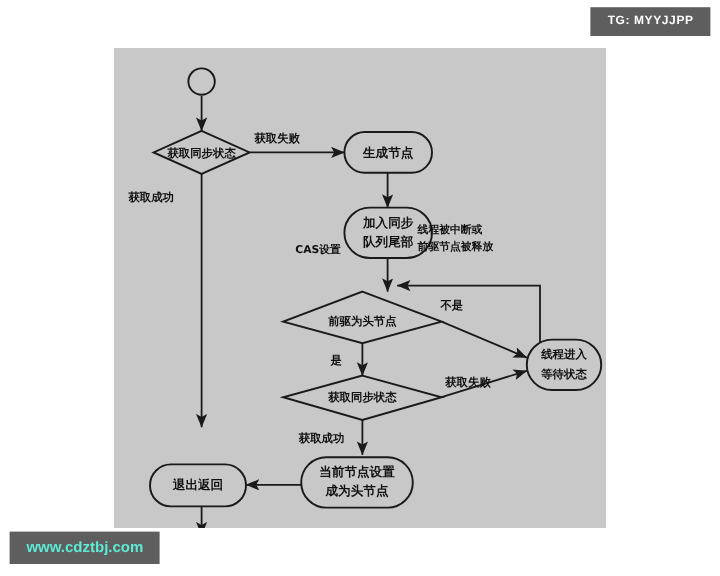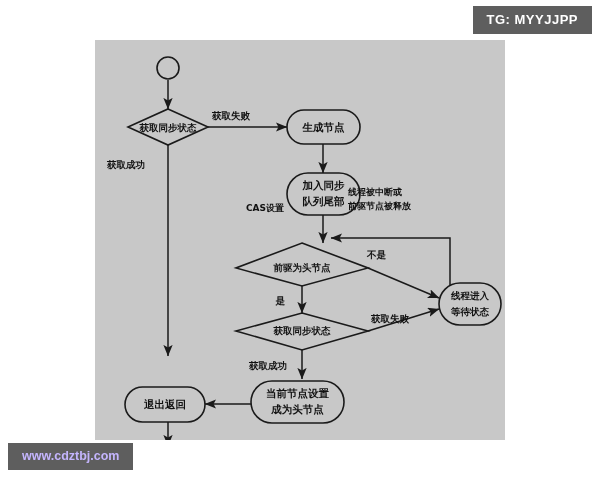--- a/index.html
+++ b/index.html
@@ -14,32 +14,32 @@
     overflow: hidden;
     font-family: "DejaVu Sans", "Liberation Sans", sans-serif;
   }
 
   .badge-tg {
     position: absolute;
     top: 6px;
     right: 8px;
     background: #5e5e5e;
     color: #ffffff;
-    font-size: 13px;
+    font-size: 10px;
     font-weight: bold;
     letter-spacing: 0.5px;
     padding: 6px 14px 7px 14px;
     font-family: "Liberation Sans", sans-serif;
   }
   .badge-site {
     position: absolute;
     left: 8px;
     bottom: 10px;
     background: #5e5e5e;
-    color: #c4b5fd;
+    color: #5eead4;
     font-size: 12.5px;
     font-weight: bold;
     padding: 6px 14px 7px 14px;
     font-family: "Liberation Sans", sans-serif;
   }
 
   .canvas {
     position: absolute;
     left: 95px;
     top: 40px;

